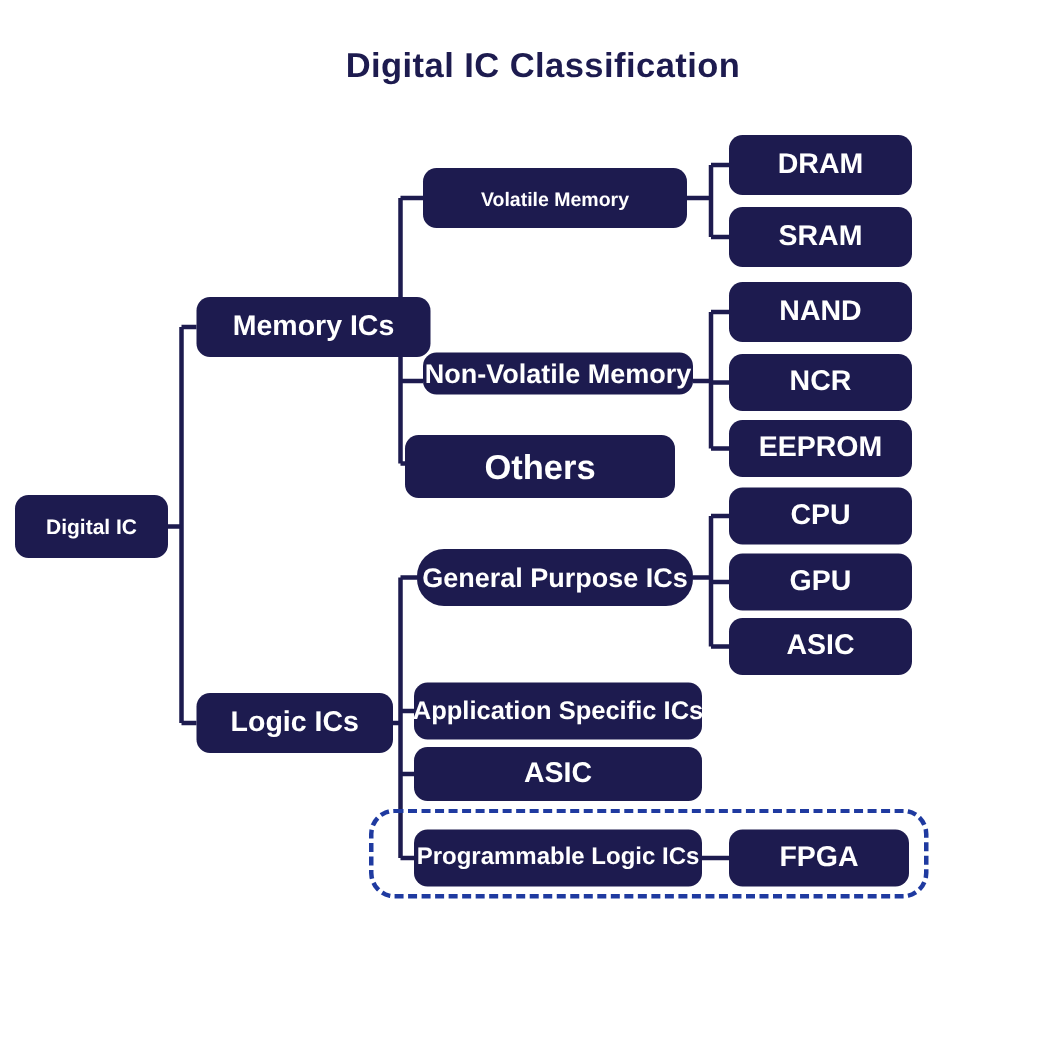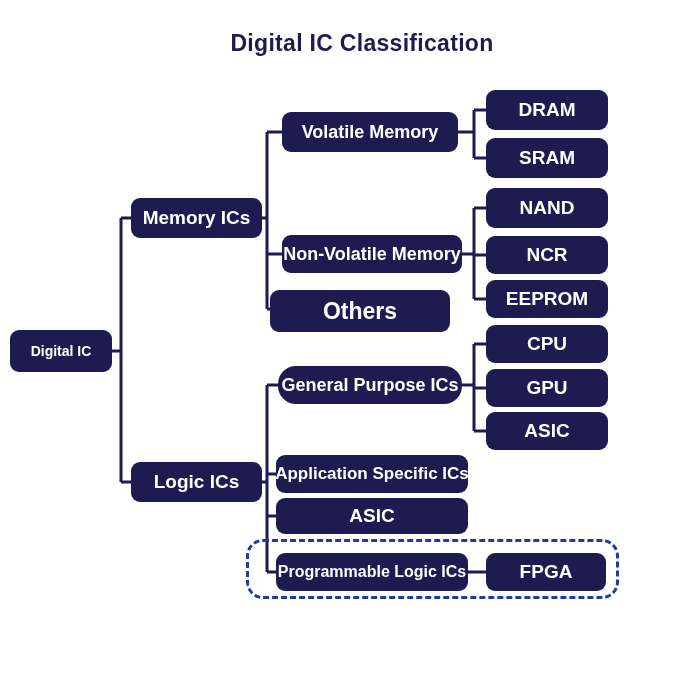--- a/index.html
+++ b/index.html
@@ -53,27 +53,27 @@
 
     <path d="M462 385 H474 M474 344 V431 M474 344 H486 M474 388 H486 M474 431 H486"></path>
 
     <path d="M468 572 H486"></path>
   </svg>
 
   <div class="group-dashed"></div>
 
   <div class="node" style="left:10px;top:330px;width:102px;height:42px;font-size:14px;">Digital IC</div>
 
-  <div class="node" style="left:131px;top:198px;width:131px;height:40px;font-size:19px;">Memory ICs</div>
+  <div class="node" style="left:131px;top:198px;width:156px;height:40px;font-size:19px;">Memory ICs</div>
 
   <div class="node" style="left:131px;top:462px;width:131px;height:40px;font-size:19px;">Logic ICs</div>
 
-  <div class="node" style="left:282px;top:112px;width:176px;height:40px;font-size:18px;">Volatile Memory</div>
+  <div class="node" style="left:282px;top:112px;width:176px;height:40px;font-size:13px;">Volatile Memory</div>
 
-  <div class="node" style="left:282px;top:235px;width:180px;height:38px;font-size:18px;">Non-Volatile Memory</div>
+  <div class="node" style="left:282px;top:235px;width:180px;height:28px;font-size:18px;">Non-Volatile Memory</div>
 
   <div class="node" style="left:270px;top:290px;width:180px;height:42px;font-size:23px;">Others</div>
 
   <div class="node" style="left:278px;top:366px;width:184px;height:38px;font-size:18px;border-radius:18px;">General Purpose ICs</div>
 
   <div class="node" style="left:276px;top:455px;width:192px;height:38px;font-size:17px;">Application Specific ICs</div>
 
   <div class="node" style="left:276px;top:498px;width:192px;height:36px;font-size:19px;">ASIC</div>
 
   <div class="node" style="left:276px;top:553px;width:192px;height:38px;font-size:16px;">Programmable Logic ICs</div>

